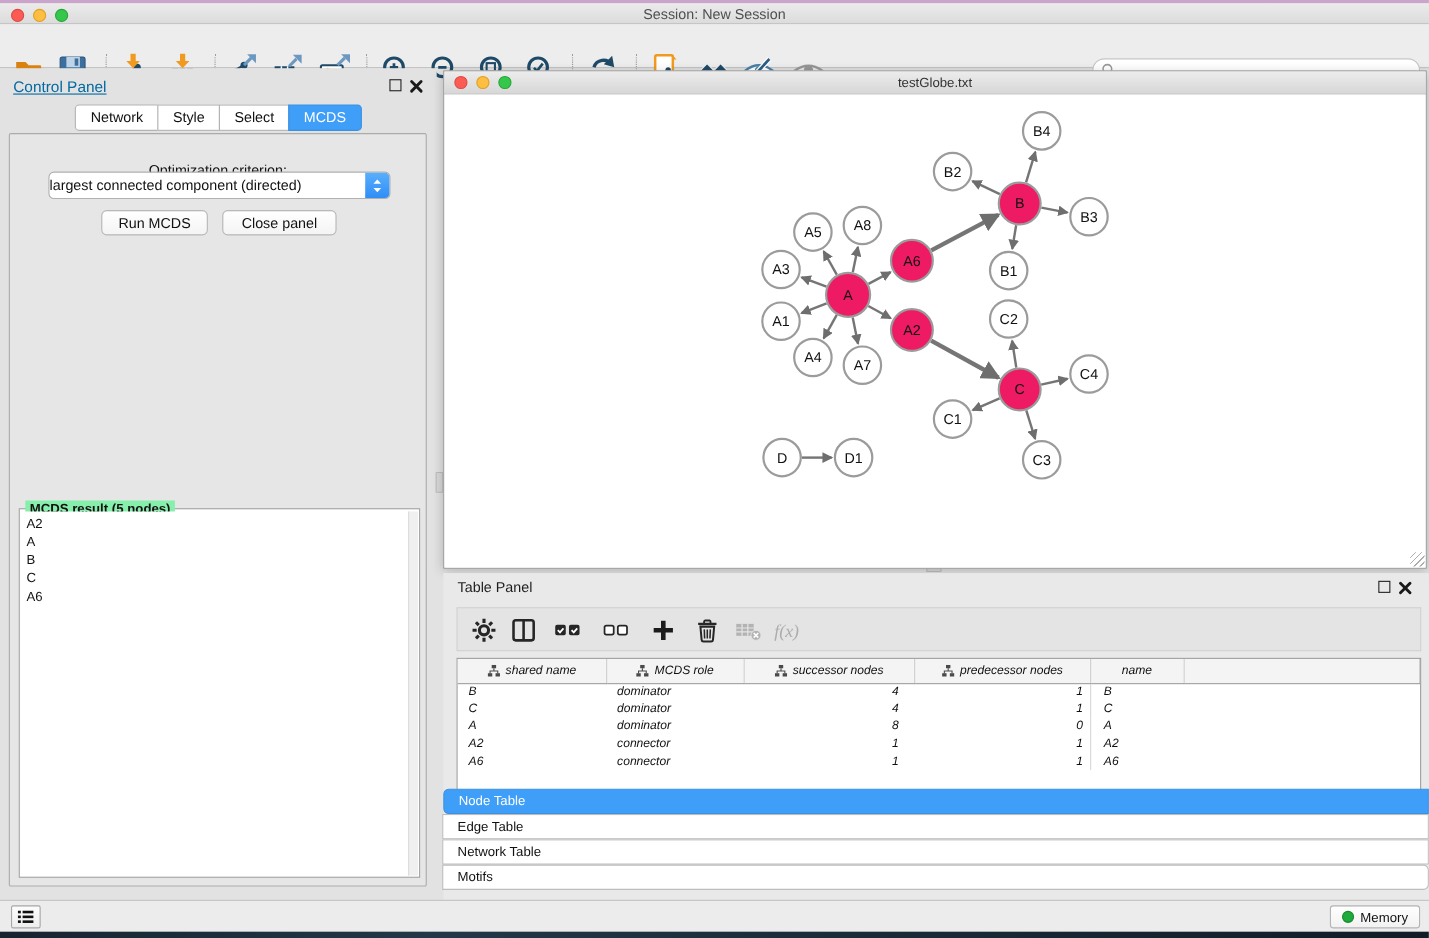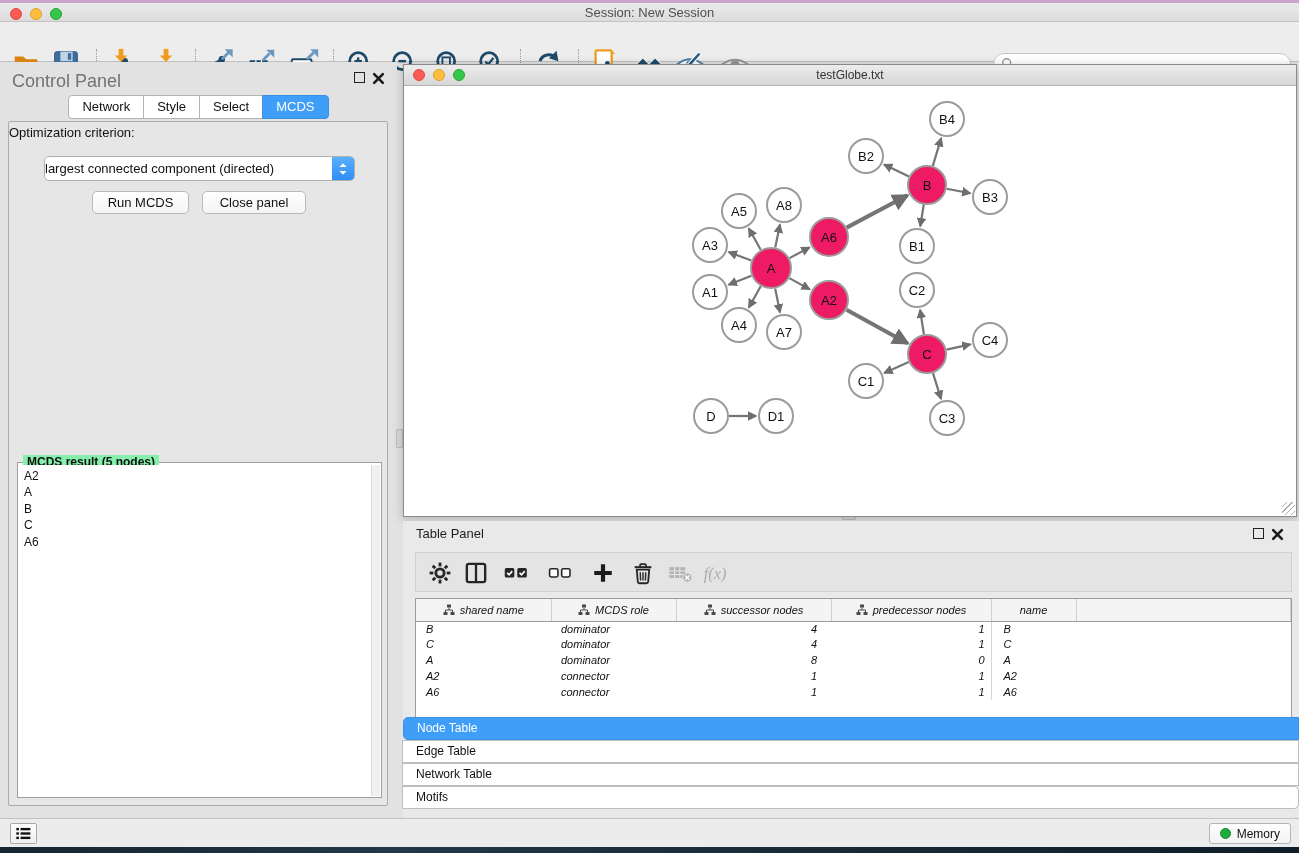--- a/index.html
+++ b/index.html
@@ -20,31 +20,31 @@
 
   
   #toolbar { left:0; top:22px; width:1299px; height:40px; background:#ededed; border-bottom:1px solid #bfbfbf; }
   .tb-icon { position:absolute; top:24px; width:36px; height:36px; display:flex; align-items:center; justify-content:center; cursor:default; }
   .tb-sep { position:absolute; top:27px; width:0; height:30px; border-left:1px dotted #9a9a9a; }
   #search-wrap { position:absolute; left:993px; top:31px; width:298px; height:22px; background:#fff; border:1px solid #c6c6c6; border-radius:11px; display:flex; align-items:center; padding-left:7px; }
   #search-wrap input { border:none; outline:none; flex:1; height:18px; font-size:12px; background:transparent; font-family:"Liberation Sans",sans-serif;}
 
   
   #control-panel { left:0; top:62px; width:397px; height:756px; background:#e2e2e2; }
-  #cp-title { left:12px; top:9px; font-size:18px; color:#737373; position:absolute;}
+  #cp-title { left:12px; top:9px; font-size:14px; color:#0369a1; position:absolute;text-decoration:underline;}
   .panel-btns { position:absolute; display:flex; gap:7px; }
   #control-panel .panel-btns { right:12px; top:10px; }
   .float-ic { width:11px; height:11px; border:1.6px solid #222; background:transparent; }
   #cp-tabs { position:absolute; left:0; top:33px; width:100%; display:flex; justify-content:center; }
   .cp-tab { background:#fff; border:1px solid #b3b3b3; margin-left:-1px; font-size:13px; color:#111; padding:3px 13px 4px; cursor:default;}
   .cp-tab:first-child { border-radius:4px 0 0 4px; margin-left:0;}
   .cp-tab:last-child { border-radius:0 4px 4px 0;}
   .cp-tab.active { background:#3f9ef8; border-color:#3a91e4; color:#fff; }
   #cp-content { position:absolute; left:8px; top:59px; width:380px; height:685px; border:1px solid #ababab; background:#e6e6e6; border-radius:2px;}
-  #opt-label { position:absolute; left:0; top:3px; width:100%; text-align:left; font-size:13px; color:#111;}
+  #opt-label { position:absolute; left:0; top:25px; width:100%; text-align:center; font-size:13px; color:#111;}
   #opt-select { position:absolute; left:35px; top:34px; width:311px; height:25px; background:#fff; border:1px solid #b0b0b0; border-radius:5px; display:flex; align-items:center; cursor:default;}
   #opt-select .val { flex:1; font-size:13px; color:#111; white-space:nowrap; overflow:hidden;}
   #opt-select .stepper { width:22px; height:23px; background:linear-gradient(#5aaffc,#2f8df6); border-radius:0 4px 4px 0; display:flex; align-items:center; justify-content:center;}
   .btn { position:absolute; height:23px; background:linear-gradient(#ffffff,#f4f4f4); border:1px solid #b9b9b9; border-radius:5px; font-size:13px; color:#111; display:flex; align-items:center; justify-content:center; cursor:default;}
   #run-btn { left:83px; top:69px; width:97px; }
   #close-btn { left:193px; top:69px; width:104px; }
   #result-group { position:absolute; left:8px; top:340px; width:365px; height:336px; border:1px solid #9f9f9f; background:#fff;}
   #result-title { position:absolute; top:-8px; left:5px; background:#86efac; padding:0 4px; font-size:12px; color:#111;font-weight:bold;}
   #result-list { position:absolute; left:1px; top:2px; right:10px; bottom:1px; background:#fff; font-size:12px; color:#111; padding:3px 0 0 5px; overflow:hidden;}
   #result-list .ritem { line-height:16.4px; }

